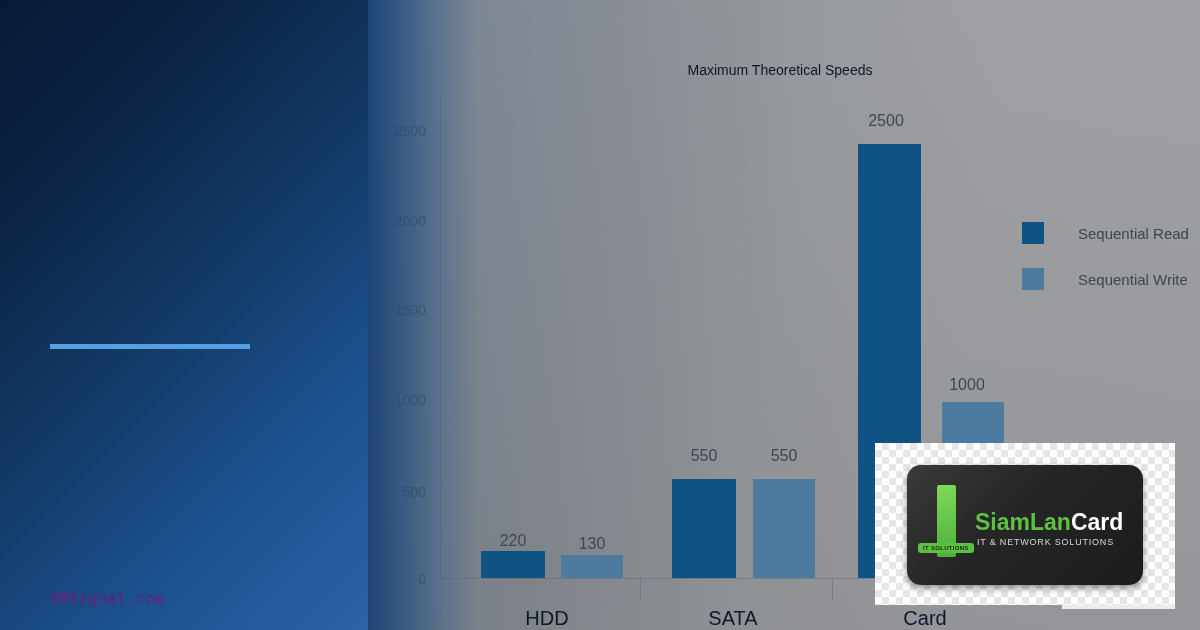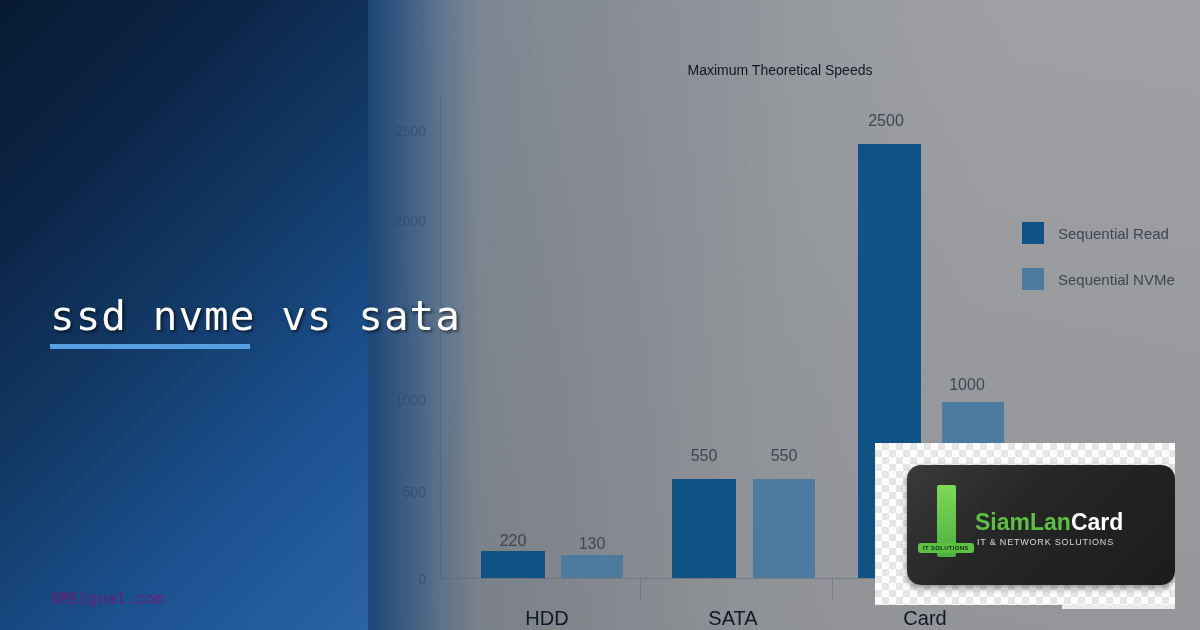--- a/index.html
+++ b/index.html
@@ -142,20 +142,21 @@
     height: 22px;
     flex: 0 0 auto;
     margin-right: 14px;
   }
   .legend-swatch.read  { background: #0f5284; }
   .legend-swatch.write { background: #4d7b9f; }
   .legend-text {
     font-size: 15px;
     color: #3e4651;
     white-space: nowrap;
+    margin-left: 20px;
   }
 
   
   .left-overlay {
     position: absolute;
     left: 0;
     top: 0;
     width: 368px;
     height: 630px;
     background: linear-gradient(135deg,
@@ -234,21 +235,20 @@
   .logo-card {
     position: absolute;
     left: 32px;
     top: 22px;
     width: 236px;
     height: 120px;
     border-radius: 14px;
     background: linear-gradient(135deg, #3a3a3a 0%, #262626 40%, #1c1c1c 100%);
     box-shadow: 0 3px 7px rgba(0,0,0,0.45);
     overflow: hidden;
-    padding-left: 32px;
   }
   .logo-bar {
     position: absolute;
     left: 30px;
     top: 20px;
     width: 19px;
     height: 72px;
     background: linear-gradient(180deg, #7ed957 0%, #4caf3f 100%);
     border-radius: 2px;
   }
@@ -327,27 +327,26 @@
     <div class="cat-label" style="left:485px">Card</div>
   </div>
 
   <div class="legend">
     <div class="legend-row">
       <span class="legend-swatch read"></span>
       <span class="legend-text">Sequential Read</span>
     </div>
     <div class="legend-row">
       <span class="legend-swatch write"></span>
-      <span class="legend-text">Sequential NVMe</span>
+      <span class="legend-text">Sequential Write</span>
     </div>
   </div>
 
   <div class="left-overlay"></div>
   <div class="left-overlay-fade"></div>
-  <div class="overlay-title">ssd nvme vs sata</div>
   <div class="overlay-rule"></div>
   <div class="watermark">XMSignal.com</div>
 
   <div class="logo-shadow"></div>
   <div class="logo-overlay">
     <div class="logo-card">
       <div class="logo-bar"></div>
       <div class="logo-badge">IT SOLUTIONS</div>
       <div class="logo-name">
         <span class="green">SiamLan</span><span class="white">Card</span>

